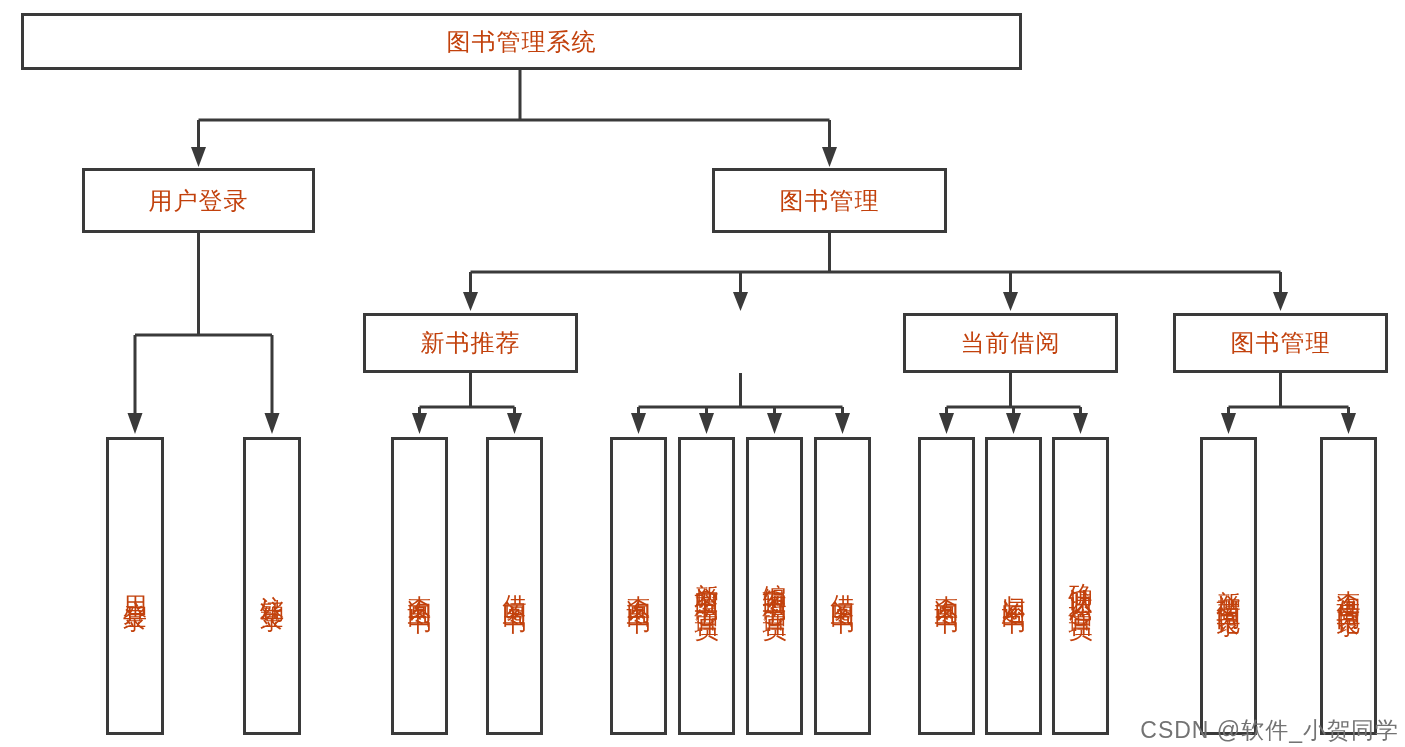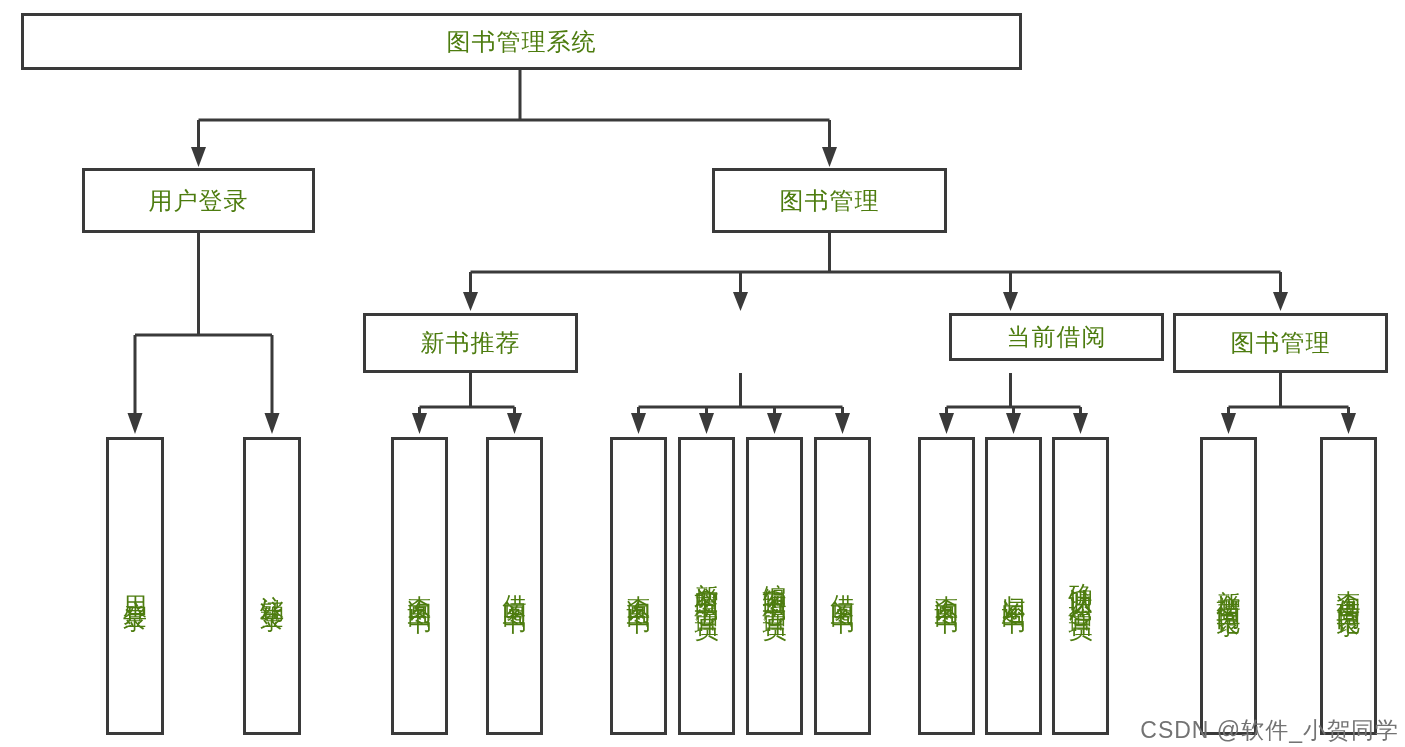--- a/index.html
+++ b/index.html
@@ -13,21 +13,21 @@
   }
   .connectors { position: absolute; left: 0; top: 0; width: 1405px; height: 747px; }
   .node {
     position: absolute;
     box-sizing: border-box;
     background: #ffffff;
     border: 3px solid #3a3a3a;
     display: flex;
     align-items: center;
     justify-content: center;
-    color: #4d7c0f;
+    color: #c2410c;
   }
   .node.h { font-size: 24px; letter-spacing: 1px; white-space: nowrap; }
   .node.v span {
     writing-mode: vertical-rl;
     text-orientation: mixed;
     font-size: 24px;
     letter-spacing: 5px;
     line-height: 1;
   }
   .watermark {
@@ -85,21 +85,21 @@
   <div class="node h" style="left:82px;top:168px;width:233px;height:65px">
     <span>用户登录</span>
   </div>
   <div class="node h" style="left:712px;top:168px;width:235px;height:65px">
     <span>图书管理</span>
   </div>
 
   <div class="node h" style="left:363px;top:313px;width:215px;height:60px">
     <span>新书推荐</span>
   </div>
-  <div class="node h" style="left:949px;top:313px;width:215px;height:48px">
+  <div class="node h" style="left:903px;top:313px;width:215px;height:60px">
     <span>当前借阅</span>
   </div>
   <div class="node h" style="left:1173px;top:313px;width:215px;height:60px">
     <span>图书管理</span>
   </div>
 
   <div class="node v" style="left:106px;top:437px;width:58px;height:298px">
     <span>用户登录</span>
   </div>
   <div class="node v" style="left:243px;top:437px;width:58px;height:298px">

